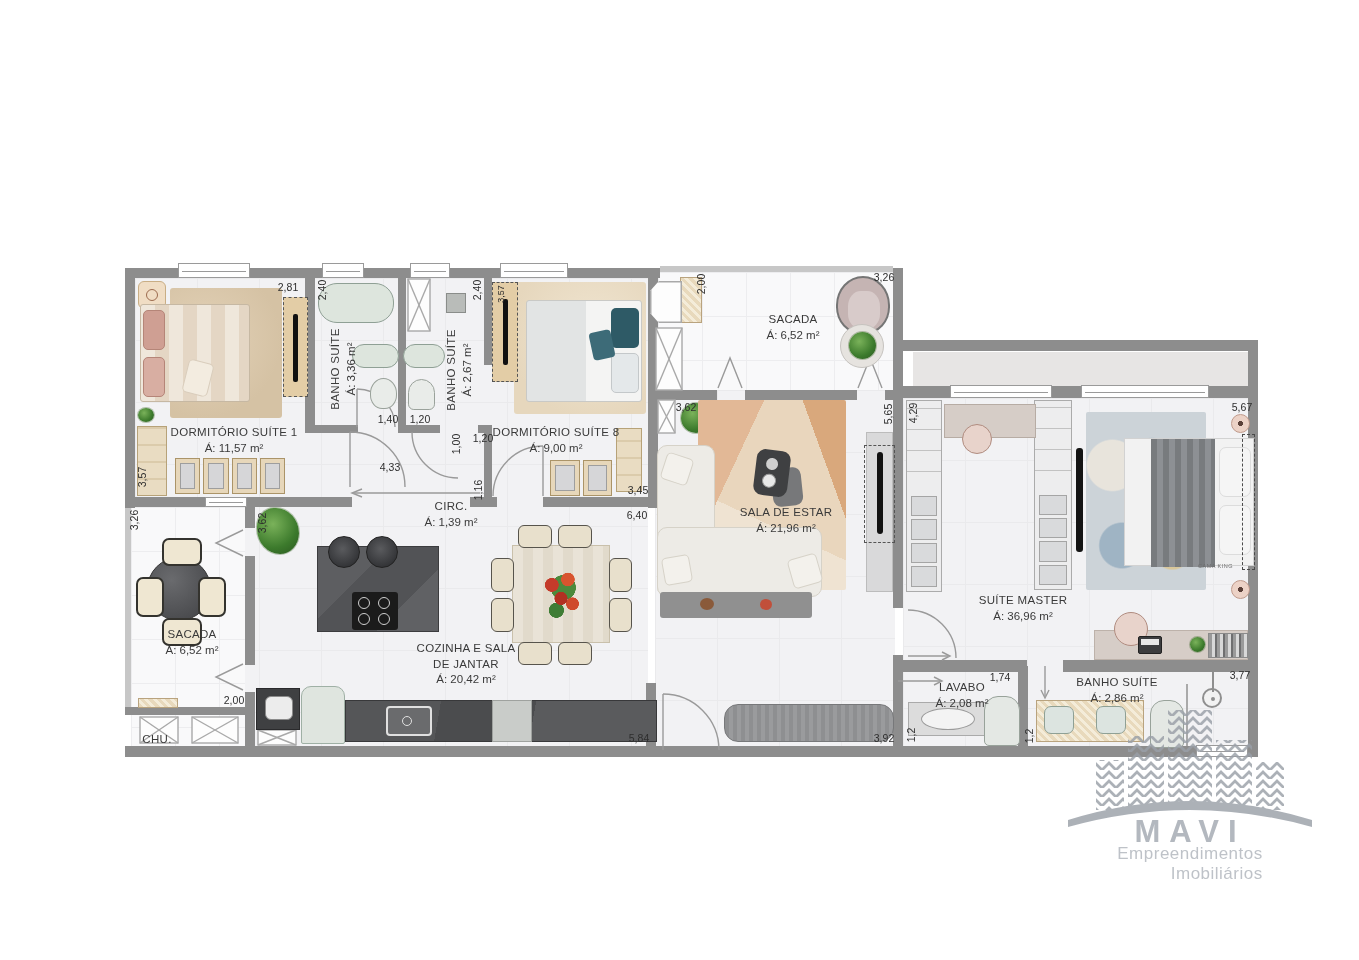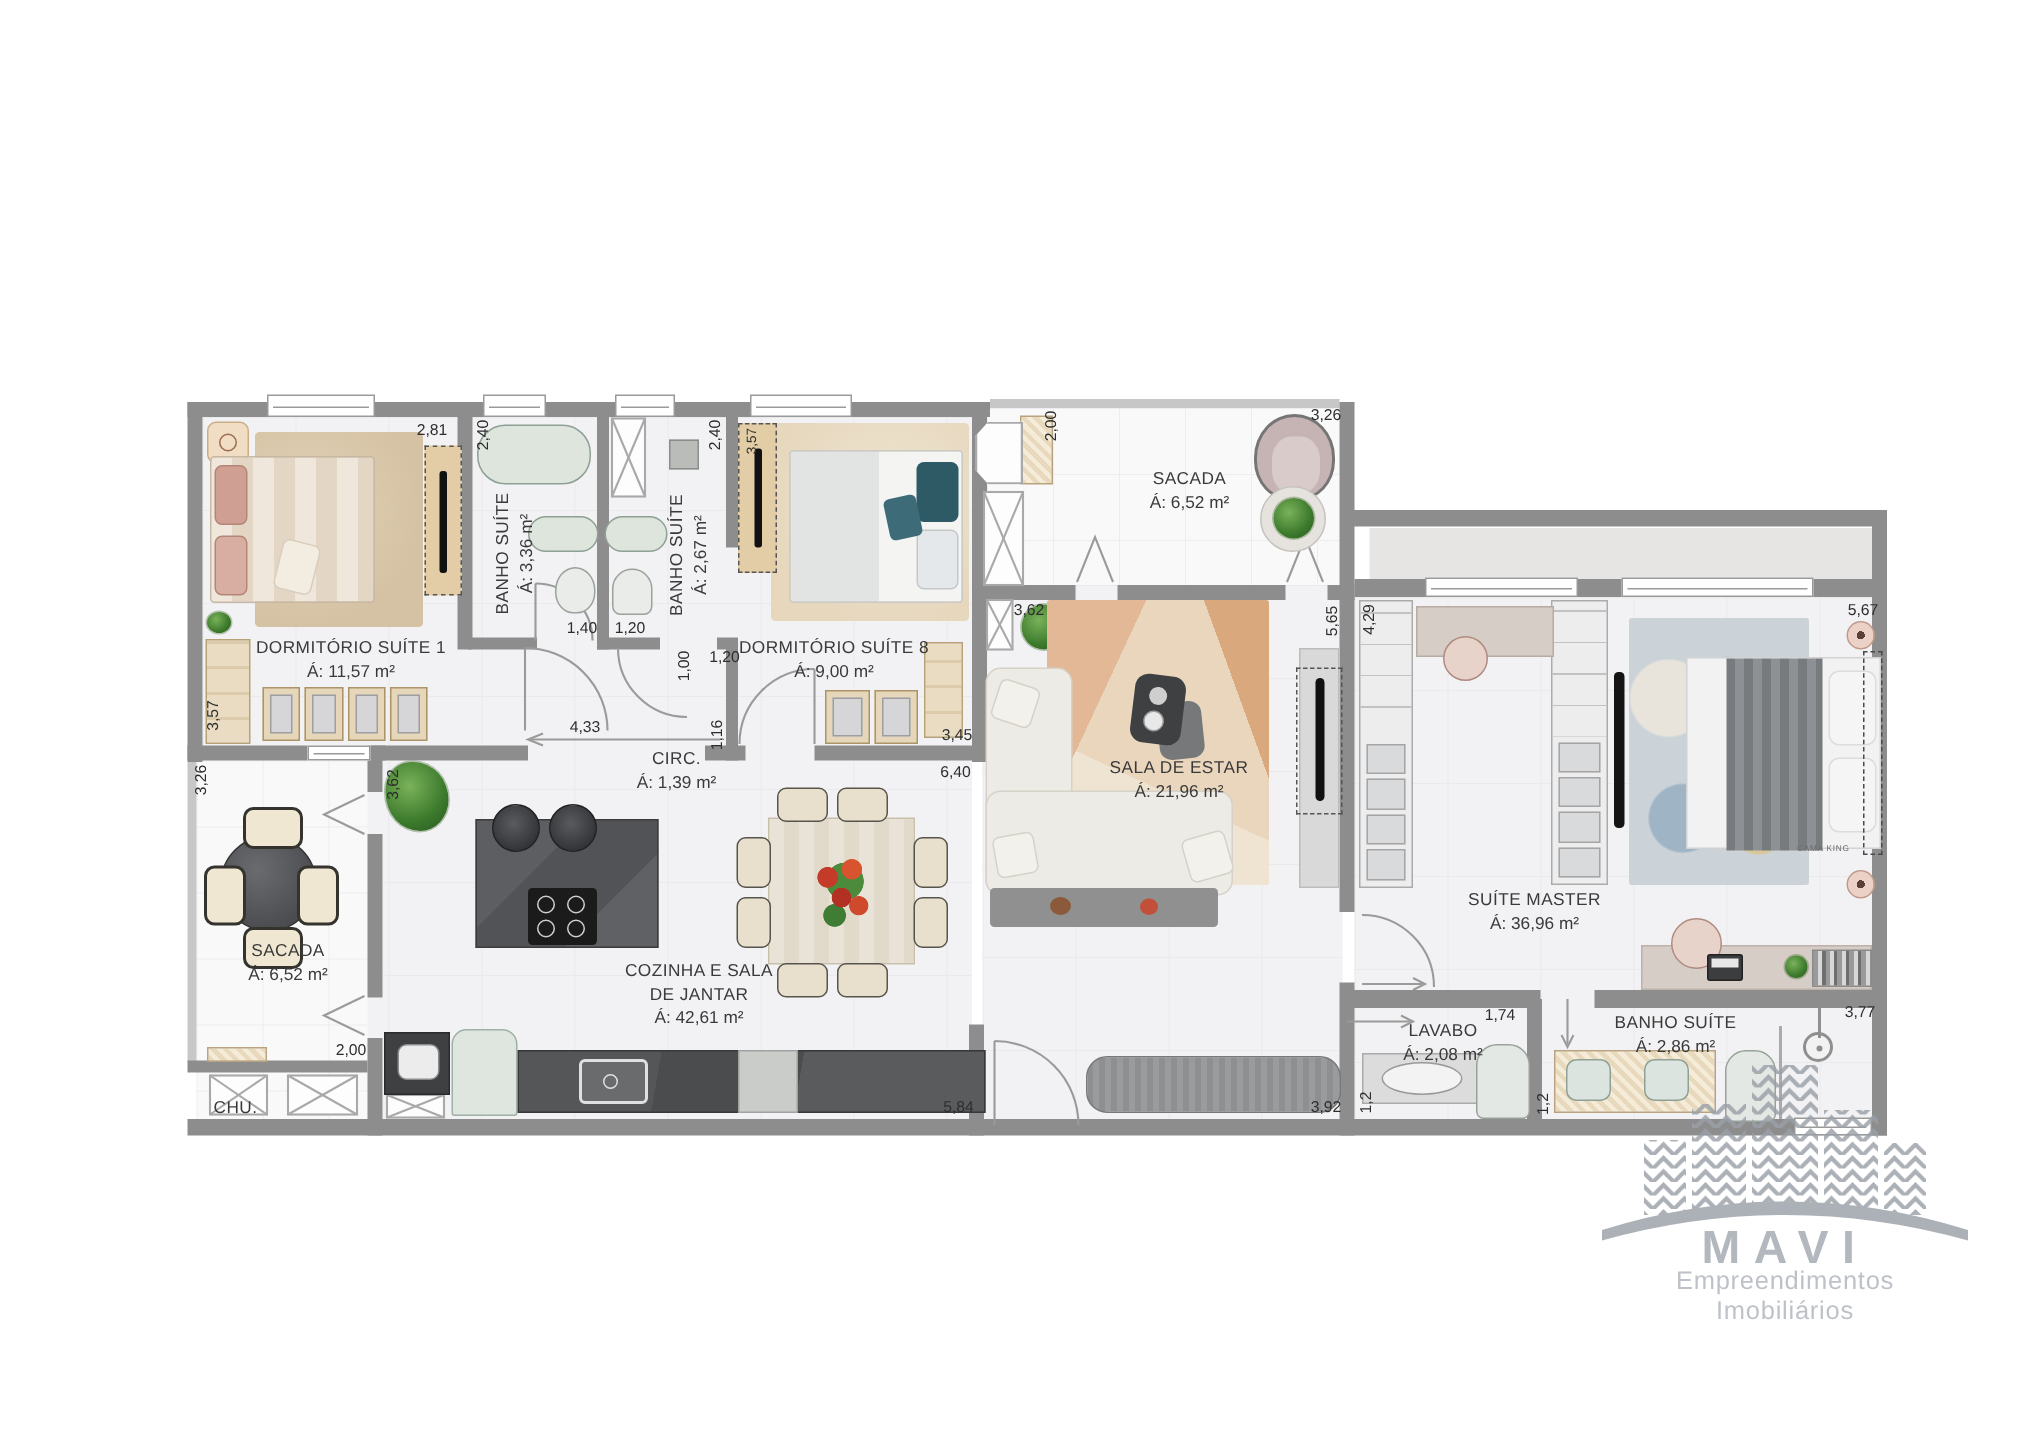--- a/index.html
+++ b/index.html
@@ -36,21 +36,21 @@
   .bchair{position:absolute;background:#efe7d2;border:2px solid #34332e;border-radius:7px;}
   .dchair{position:absolute;background:#e8e0cc;border:1.5px solid #57544c;border-radius:6px;}
   .stool{position:absolute;border-radius:50%;background:radial-gradient(circle at 45% 40%,#5a5b5e,#323336 75%);border:1px solid #222;}
   .pill{position:absolute;background:#dde5dd;border:1.5px solid #8fa095;border-radius:12px;}
   .toilet{position:absolute;background:#e4e8e4;border:1.5px solid #98a29a;border-radius:14px 14px 5px 5px;}
   .lamp{position:absolute;background:#f0ddc4;border:1px solid #c9ae85;border-radius:6px;}
   .lamp i{position:absolute;left:50%;top:50%;width:10px;height:10px;transform:translate(-50%,-50%);border:1.5px solid #9c6b4f;border-radius:50%;}
   .walllamp{position:absolute;border-radius:50%;background:radial-gradient(circle,#5a4038 0 22%,#ecd2c6 23%);border:1px solid #c09a8b;}
   .logo-text{position:absolute;transform:translateX(-50%);text-align:center;}
   .logo-mavi{font-size:31px;font-weight:bold;letter-spacing:9px;color:#a3a9b1;}
-  .logo-sub{font-size:17px;color:#b0b5bc;letter-spacing:.5px;}
+  .logo-sub{font-size:17px;color:#b0b5bc;letter-spacing:.5px;text-align:right;}
 </style>
 </head>
 <body>
 
 <div class="plan">
 
   <div class="floor" style="left:135px;top:278px;width:513px;height:468px;"></div>
   <div class="balc" style="left:131px;top:507px;width:114px;height:239px;"></div>
   <div class="balc" style="left:658px;top:272px;width:235px;height:118px;"></div>
   <div class="floor" style="left:655px;top:390px;width:240px;height:356px;"></div>
@@ -375,21 +375,21 @@
     <div class="rname">SUÍTE MASTER</div>
     <div class="rarea">Á: 36,96 m²</div>
   </div>
   <div class="lbl" style="left:192px;top:643px;">
     <div class="rname">SACADA</div>
     <div class="rarea">Á: 6,52 m²</div>
   </div>
   <div class="lbl" style="left:466px;top:664px;">
     <div class="rname">COZINHA E SALA</div>
     <div class="rname">DE JANTAR</div>
-    <div class="rarea">Á: 42,61 m²</div>
+    <div class="rarea">Á: 20,42 m²</div>
   </div>
   <div class="lbl" style="left:962px;top:696px;">
     <div class="rname">LAVABO</div>
     <div class="rarea">Á: 2,08 m²</div>
   </div>
   <div class="lbl" style="left:1117px;top:691px;">
     <div class="rname">BANHO SUÍTE</div>
     <div class="rarea">Á: 2,86 m²</div>
   </div>
   <div class="lbl" style="left:157px;top:740px;">
@@ -400,21 +400,21 @@
   <span class="dim v" style="left:322px;top:290px;">2,40</span>
   <span class="dim v" style="left:477px;top:290px;">2,40</span>
   <span class="dim v sm" style="left:501px;top:294px;">3,57</span>
   <span class="dim v" style="left:701px;top:284px;">2,00</span>
   <span class="dim" style="left:884px;top:277px;">3,26</span>
   <span class="dim v" style="left:142px;top:477px;">3,57</span>
   <span class="dim" style="left:388px;top:419px;">1,40</span>
   <span class="dim" style="left:420px;top:419px;">1,20</span>
   <span class="dim v" style="left:456px;top:444px;">1,00</span>
   <span class="dim" style="left:483px;top:438px;">1,20</span>
-  <span class="dim" style="left:390px;top:485px;">4,33</span>
+  <span class="dim" style="left:390px;top:467px;">4,33</span>
   <span class="dim v" style="left:478px;top:490px;">1,16</span>
   <span class="dim" style="left:638px;top:490px;">3,45</span>
   <span class="dim" style="left:686px;top:407px;">3,62</span>
   <span class="dim v" style="left:888px;top:414px;">5,65</span>
   <span class="dim v" style="left:913px;top:413px;">4,29</span>
   <span class="dim" style="left:1242px;top:407px;">5,67</span>
   <span class="dim v" style="left:134px;top:520px;">3,26</span>
   <span class="dim v" style="left:262px;top:523px;">3,62</span>
   <span class="dim" style="left:234px;top:700px;">2,00</span>
   <span class="dim" style="left:637px;top:515px;">6,40</span>

